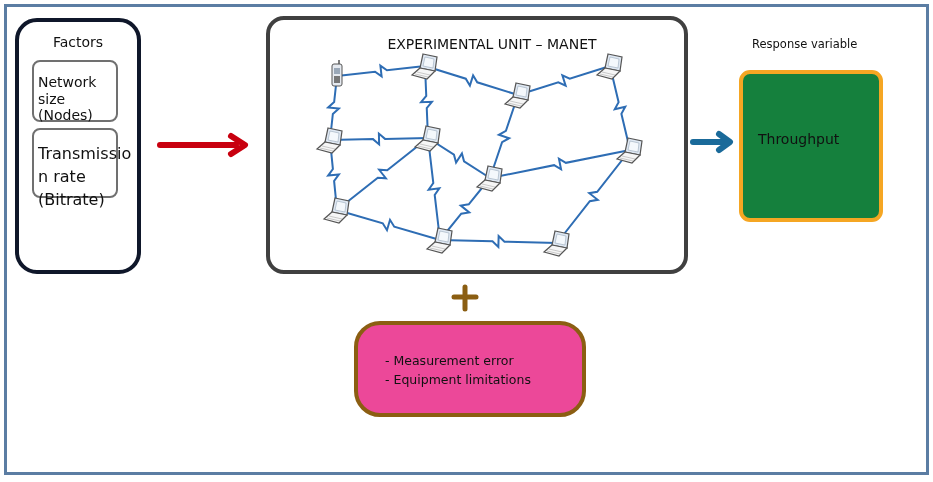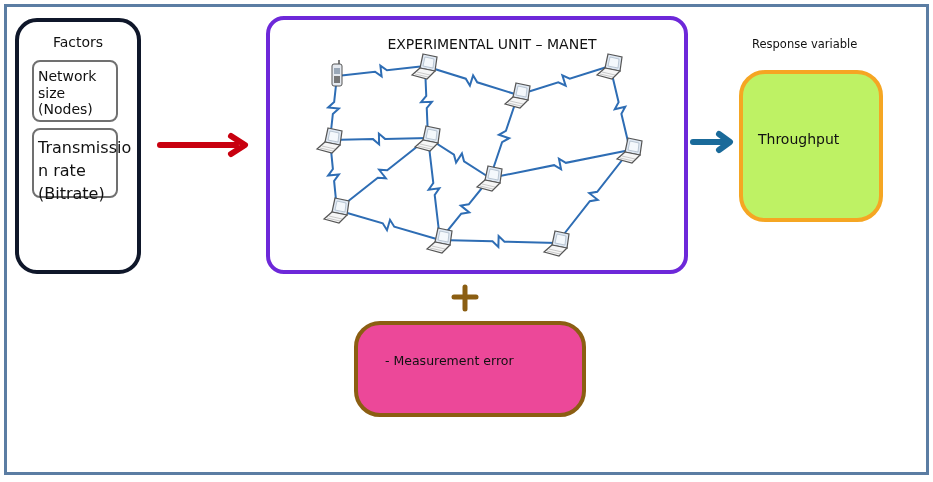--- a/index.html
+++ b/index.html
@@ -5,32 +5,32 @@
   html, body { margin: 0; padding: 0; background: #ffffff; }
   body { width: 933px; height: 482px; position: relative; overflow: hidden;
          font-family: "DejaVu Sans", "Liberation Sans", sans-serif; color: #111; }
   .frame { position: absolute; left: 4px; top: 4px; width: 919px; height: 465px;
            border: 3px solid #5b7da3; background: #fff; }
   .factors { position: absolute; left: 15px; top: 18px; width: 118px; height: 248px;
              border: 4px solid #0f172a; border-radius: 22px; background: #fff; }
   .factors-title { position: absolute; left: 0; top: 12px; width: 100%; text-align: center;
                    font-size: 14px; }
   .factor-box { position: absolute; left: 13px; width: 86px; border: 2px solid #707070;
-                border-radius: 8px; background: #fff; padding: 6px 4px; box-sizing: border-box;
+                border-radius: 8px; background: #fff; padding: 12px 4px; box-sizing: border-box;
                 line-height: 1.18; }
   .fb1 { top: 38px; height: 62px; font-size: 14px; }
   .fb2 { top: 106px; height: 70px; font-size: 16px; line-height: 1.45; }
   .fb3 { top: 184px; height: 54px; font-size: 10px; line-height: 1.35; }
   .unit { position: absolute; left: 266px; top: 16px; width: 414px; height: 250px;
-          border: 4px solid #6d28d9; border-radius: 18px; background: #fff; }
+          border: 4px solid #404040; border-radius: 18px; background: #fff; }
   .unit-title { position: absolute; left: 0; top: 16px; width: 100%; text-align: center;
                 font-size: 14px; padding-left: 30px; box-sizing: border-box; }
   .response-label { position: absolute; left: 752px; top: 37px; font-size: 11.5px; }
   .response { position: absolute; left: 739px; top: 70px; width: 136px; height: 144px;
-              border: 4px solid #f5a623; border-radius: 26px; background: #bef264; }
+              border: 4px solid #f5a623; border-radius: 11px; background: #15803d; }
   .response-text { position: absolute; left: 15px; top: 57px; font-size: 14px; }
   .noise { position: absolute; left: 354px; top: 321px; width: 224px; height: 88px;
            border: 4px solid #8b5e12; border-radius: 26px; background: #ec4899; }
   .noise-list { position: absolute; left: 27px; top: 27px; font-size: 12.5px; line-height: 1.5; }
   svg.overlay { position: absolute; left: 0; top: 0; }
 </style>
 </head>
 <body>
 
 <div class="frame"></div>
@@ -46,20 +46,21 @@
 </div>
 
 <div class="response-label">Response variable</div>
 <div class="response">
   <div class="response-text">Throughput</div>
 </div>
 
 <div class="noise">
   <div class="noise-list">
     <div>- Measurement error</div>
+    <div>- Equipment limitations</div>
   </div>
 </div>
 
 <svg class="overlay" width="933" height="482">
 
   <g>
     <line x1="160" y1="145" x2="236" y2="145" stroke="#c8000f" stroke-width="6" stroke-linecap="round"></line>
     <polyline points="231,136 245,145 231,154" fill="none" stroke="#c8000f" stroke-width="6" stroke-linecap="round" stroke-linejoin="round"></polyline>
   </g>
 

